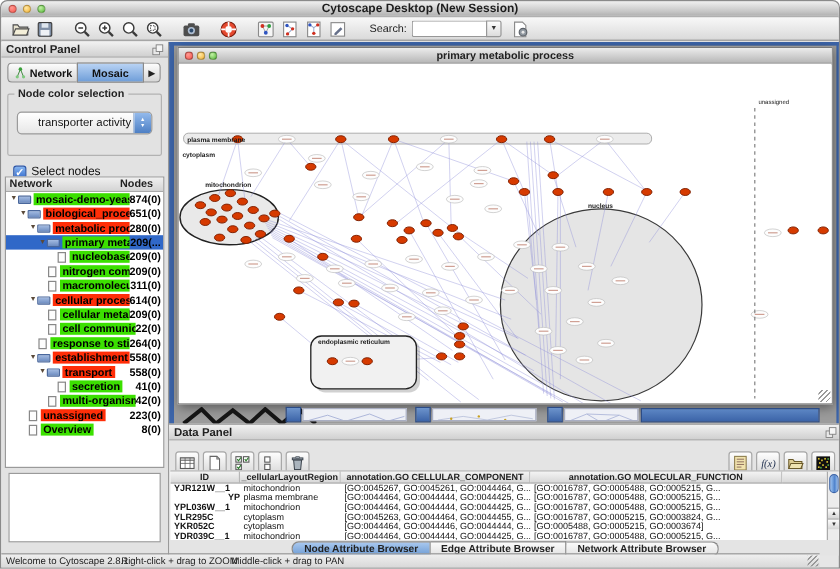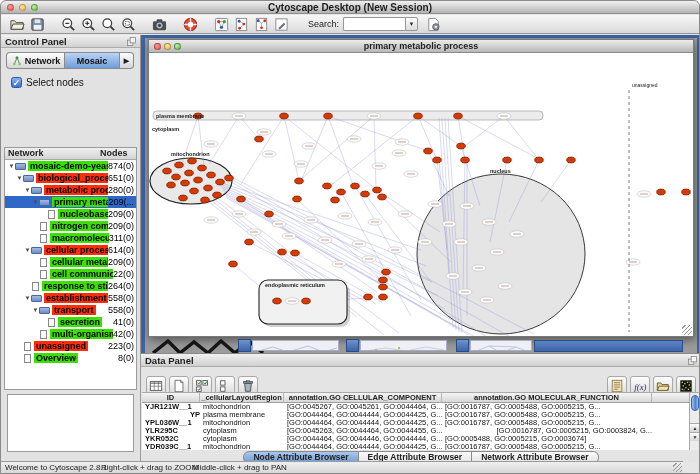--- a/index.html
+++ b/index.html
@@ -45,21 +45,21 @@
   .tree-header .c1{flex:1;padding-left:3px}
   .tree-header .c2{width:36px}
   .trow{display:flex;align-items:center;height:12px;font-size:9px;font-weight:bold;color:#000;white-space:nowrap;overflow:hidden}
   .trow.sel{background:#3068c8}
   .tri{width:7px;font-size:6px;color:#5a4a3a;text-align:center;flex:none}
   .fold{width:11px;height:7px;background:linear-gradient(#a3bbe2,#6d8cc0);border:1px solid #49679c;border-radius:1px;flex:none;margin-right:2px}
   .file{width:7px;height:9px;background:#fdfdfd;border:1px solid #888;flex:none;margin:0 3px 0 1px}
   .tlabel{padding:0 2px;overflow:hidden;flex:0 1 auto}
   .tlabel.green{background:#3ce000}
   .tlabel.red{background:#ff2e08}
-  .tcount{margin-left:auto;font-weight:normal;padding-right:2px;flex:none}
+  .tcount{margin-left:auto;font-weight:bold;padding-right:2px;flex:none}
   .overview-box{position:absolute;left:6px;right:6px;bottom:11px;height:58px;background:#fff;border:1px solid #9a9a9a}
   
   #mdi{position:absolute;left:140px;top:34px;width:560px;height:318px;background:#9b9b9b;border-left:4px solid #3c64a8;border-top:3px solid #3c64a8;border-right:4px solid #3c64a8}
   #net-window{position:absolute;left:3px;top:1px;width:546px;height:298px;background:#fff;border:1px solid #787878;box-shadow:1px 3px 9px rgba(0,0,0,.45)}
   .wtitle{position:relative;height:13px;background:linear-gradient(#ececec,#b8b8b8);border-bottom:1px solid #8a8a8a}
   .wtl{position:absolute;top:3px;width:6.5px;height:6.5px;border-radius:50%;border:1px solid rgba(0,0,0,.3)}
   .wtl.red{left:5px;background:radial-gradient(circle at 35% 30%,#ff9a93,#f9564c)}
   .wtl.yellow{left:15px;background:radial-gradient(circle at 35% 30%,#ffe9a8,#f5b332)}
   .wtl.green{left:25px;background:radial-gradient(circle at 35% 30%,#c5f2a7,#57ba3a)}
   .wtitle-text{text-align:center;font-size:9px;font-weight:bold;color:#222;line-height:13px}
@@ -269,20 +269,30 @@
               <circle cx="4.5" cy="12" r="1.8" fill="#7fc97f"></circle>
               <circle cx="11.5" cy="12" r="1.8" fill="#7fc97f"></circle>
             </svg>
           </span>
         <span>Network</span>
       </span>
       <span class="seg sel">
         <span>Mosaic</span>
       </span>
       <span class="seg arrow">▶</span>
+    </div>
+    <div class="groupbox">
+      <span class="gb-legend">Node color selection</span>
+      <div class="combo">
+        <span>transporter activity</span>
+        <span class="combo-cap">
+            <span>▲</span>
+            <span>▼</span>
+          </span>
+      </div>
     </div>
     <div class="checkrow">
       <span class="checkbox"></span>
       <span>Select nodes</span>
     </div>
     <div class="tree">
       <div class="tree-header">
         <span class="c1">Network</span>
         <span class="c2">Nodes</span>
       </div>
@@ -796,21 +806,21 @@
             <div class="drow">
               <span class="dcell b" style="width: 58px;">YPL036W__1</span>
               <span class="dcell" style="width: 84px;">mitochondrion</span>
               <span class="dcell" style="width: 158px;">[GO:0044464, GO:0044444, GO:0044425, G...</span>
               <span class="dcell" style="width: 210px;">[GO:0016787, GO:0005488, GO:0005215, G...</span>
             </div>
             <div class="drow">
               <span class="dcell b" style="width: 58px;">YLR295C</span>
               <span class="dcell" style="width: 84px;">cytoplasm</span>
               <span class="dcell" style="width: 158px;">[GO:0045263, GO:0044464, GO:0044455, G...</span>
-              <span class="dcell" style="width: 210px; text-align: right;">[GO:0016787, GO:0005215, GO:0003824, G...</span>
+              <span class="dcell" style="width: 210px;">[GO:0016787, GO:0005215, GO:0003824, G...</span>
             </div>
             <div class="drow">
               <span class="dcell b" style="width: 58px;">YKR052C</span>
               <span class="dcell" style="width: 84px;">cytoplasm</span>
               <span class="dcell" style="width: 158px;">[GO:0044464, GO:0044446, GO:0044444, G...</span>
               <span class="dcell" style="width: 210px;">[GO:0005488, GO:0005215, GO:0003674]</span>
             </div>
             <div class="drow">
               <span class="dcell b" style="width: 58px;">YDR039C__1</span>
               <span class="dcell" style="width: 84px;">mitochondrion</span>

